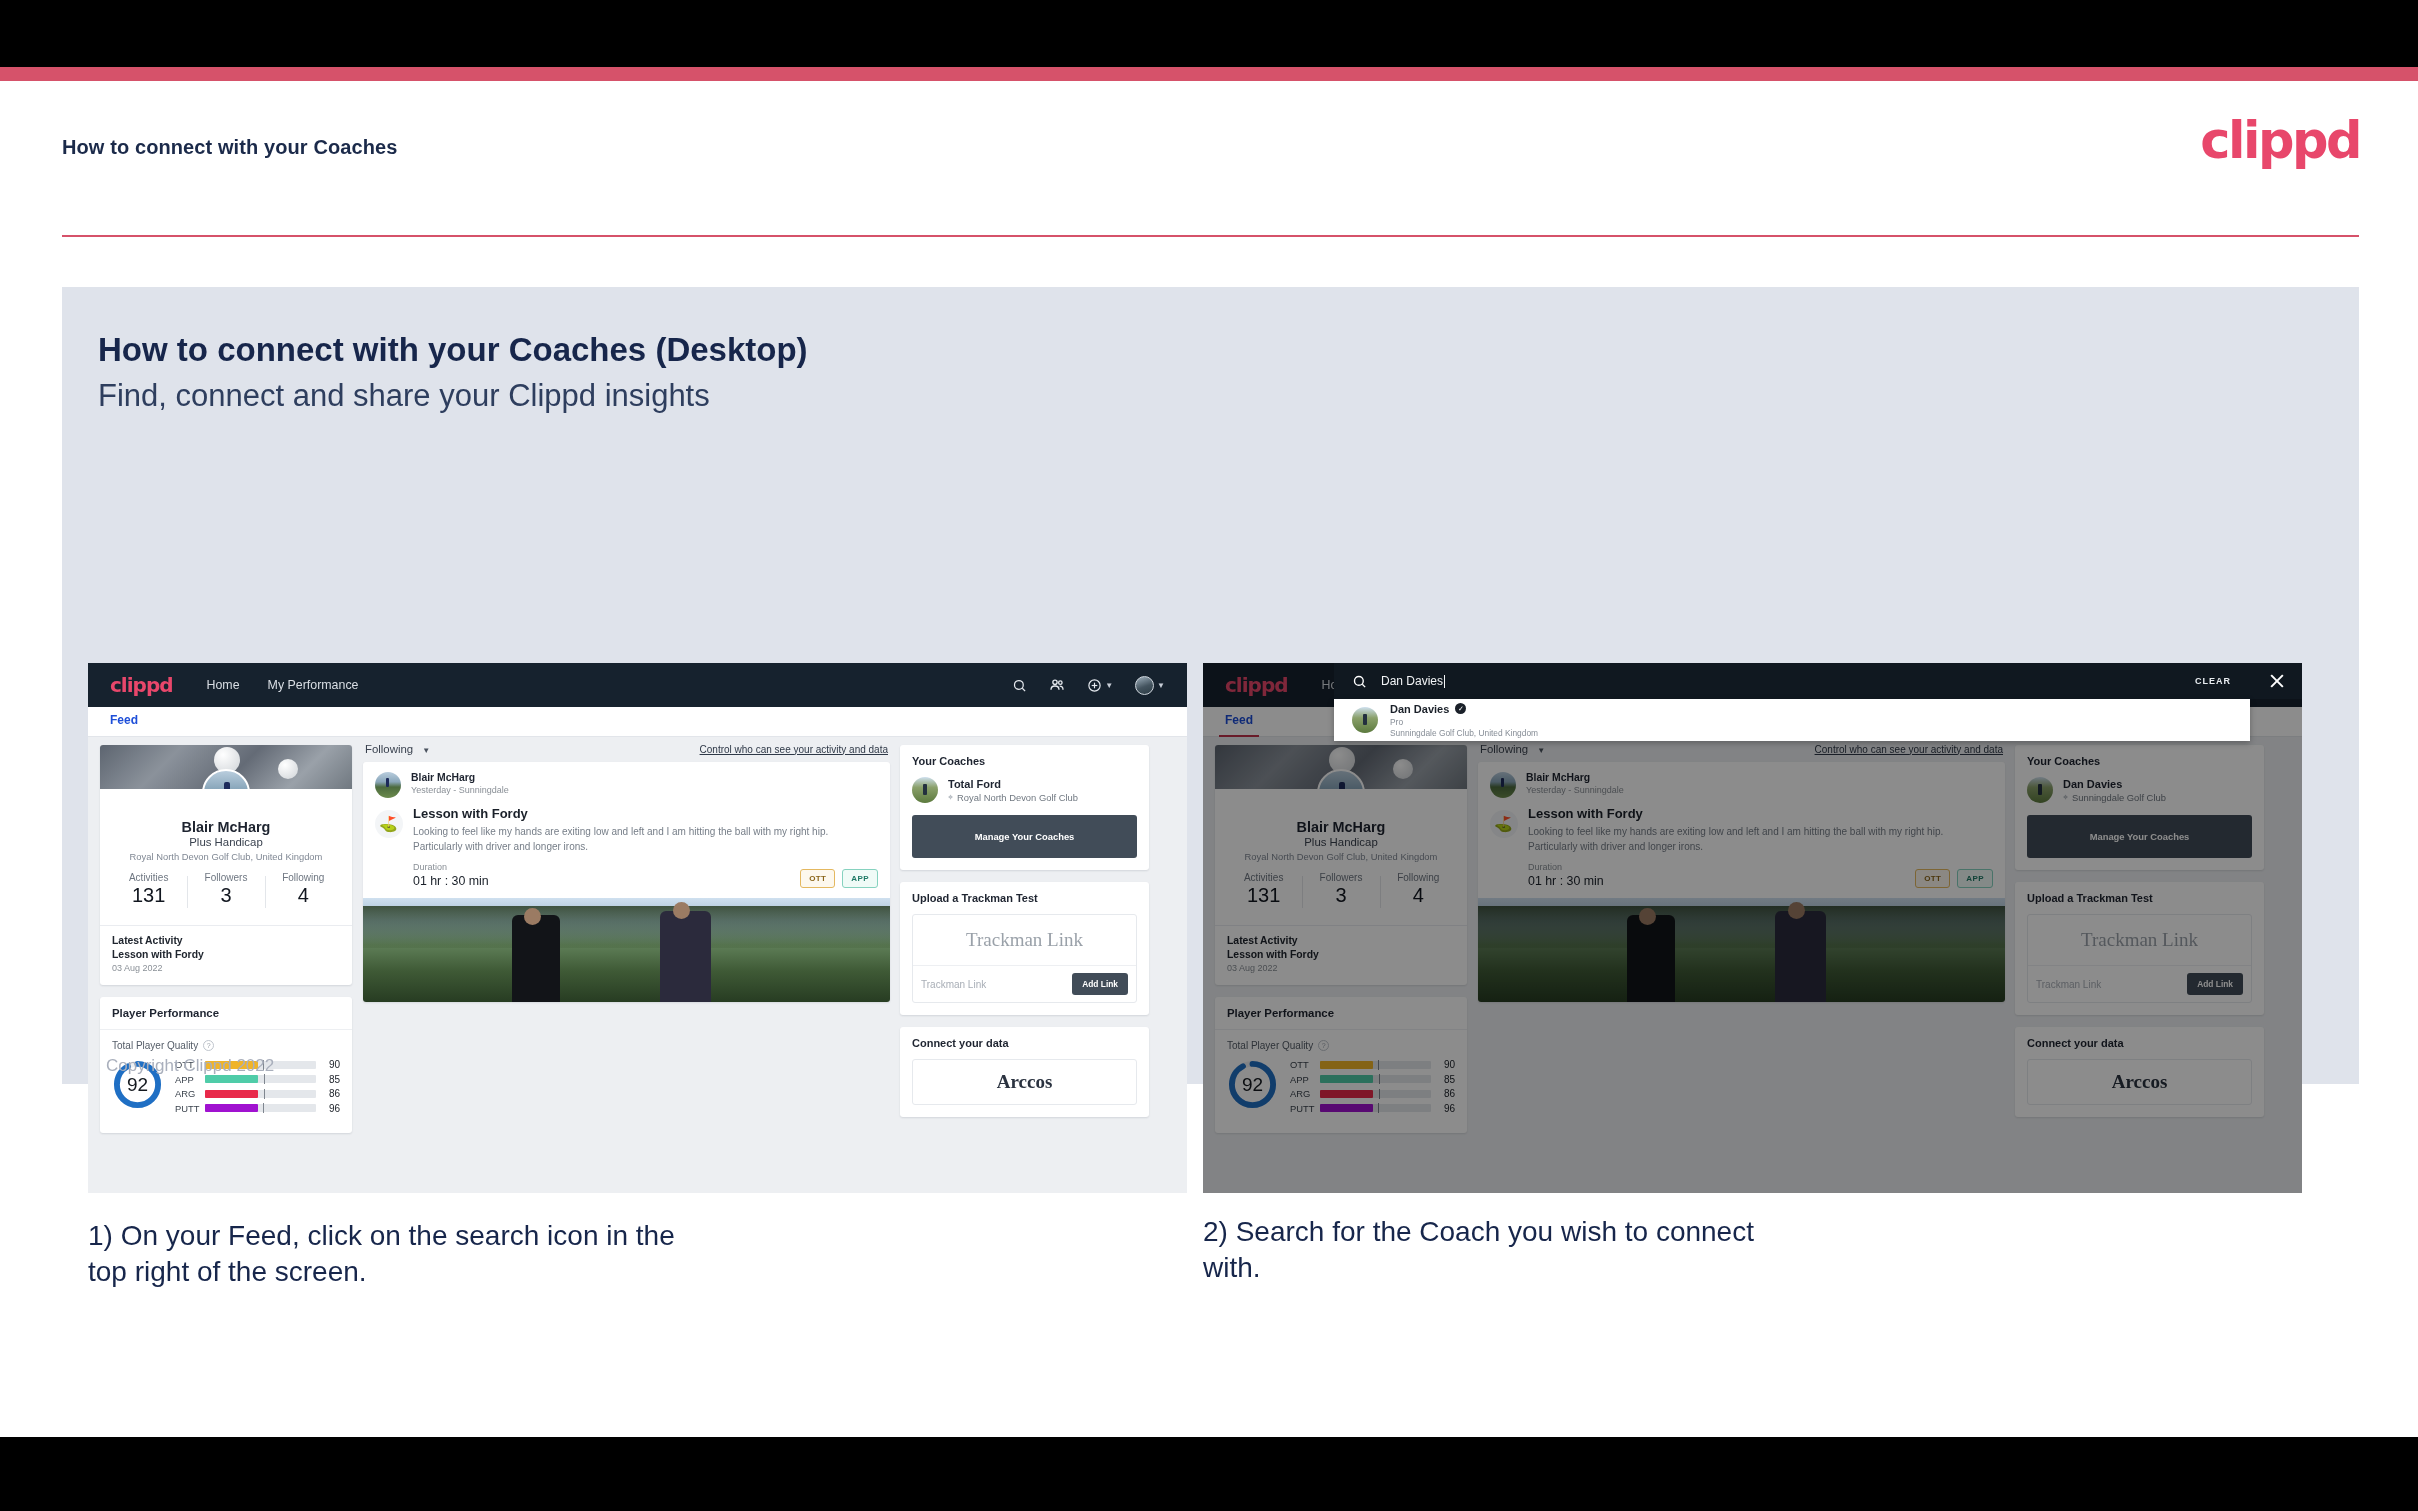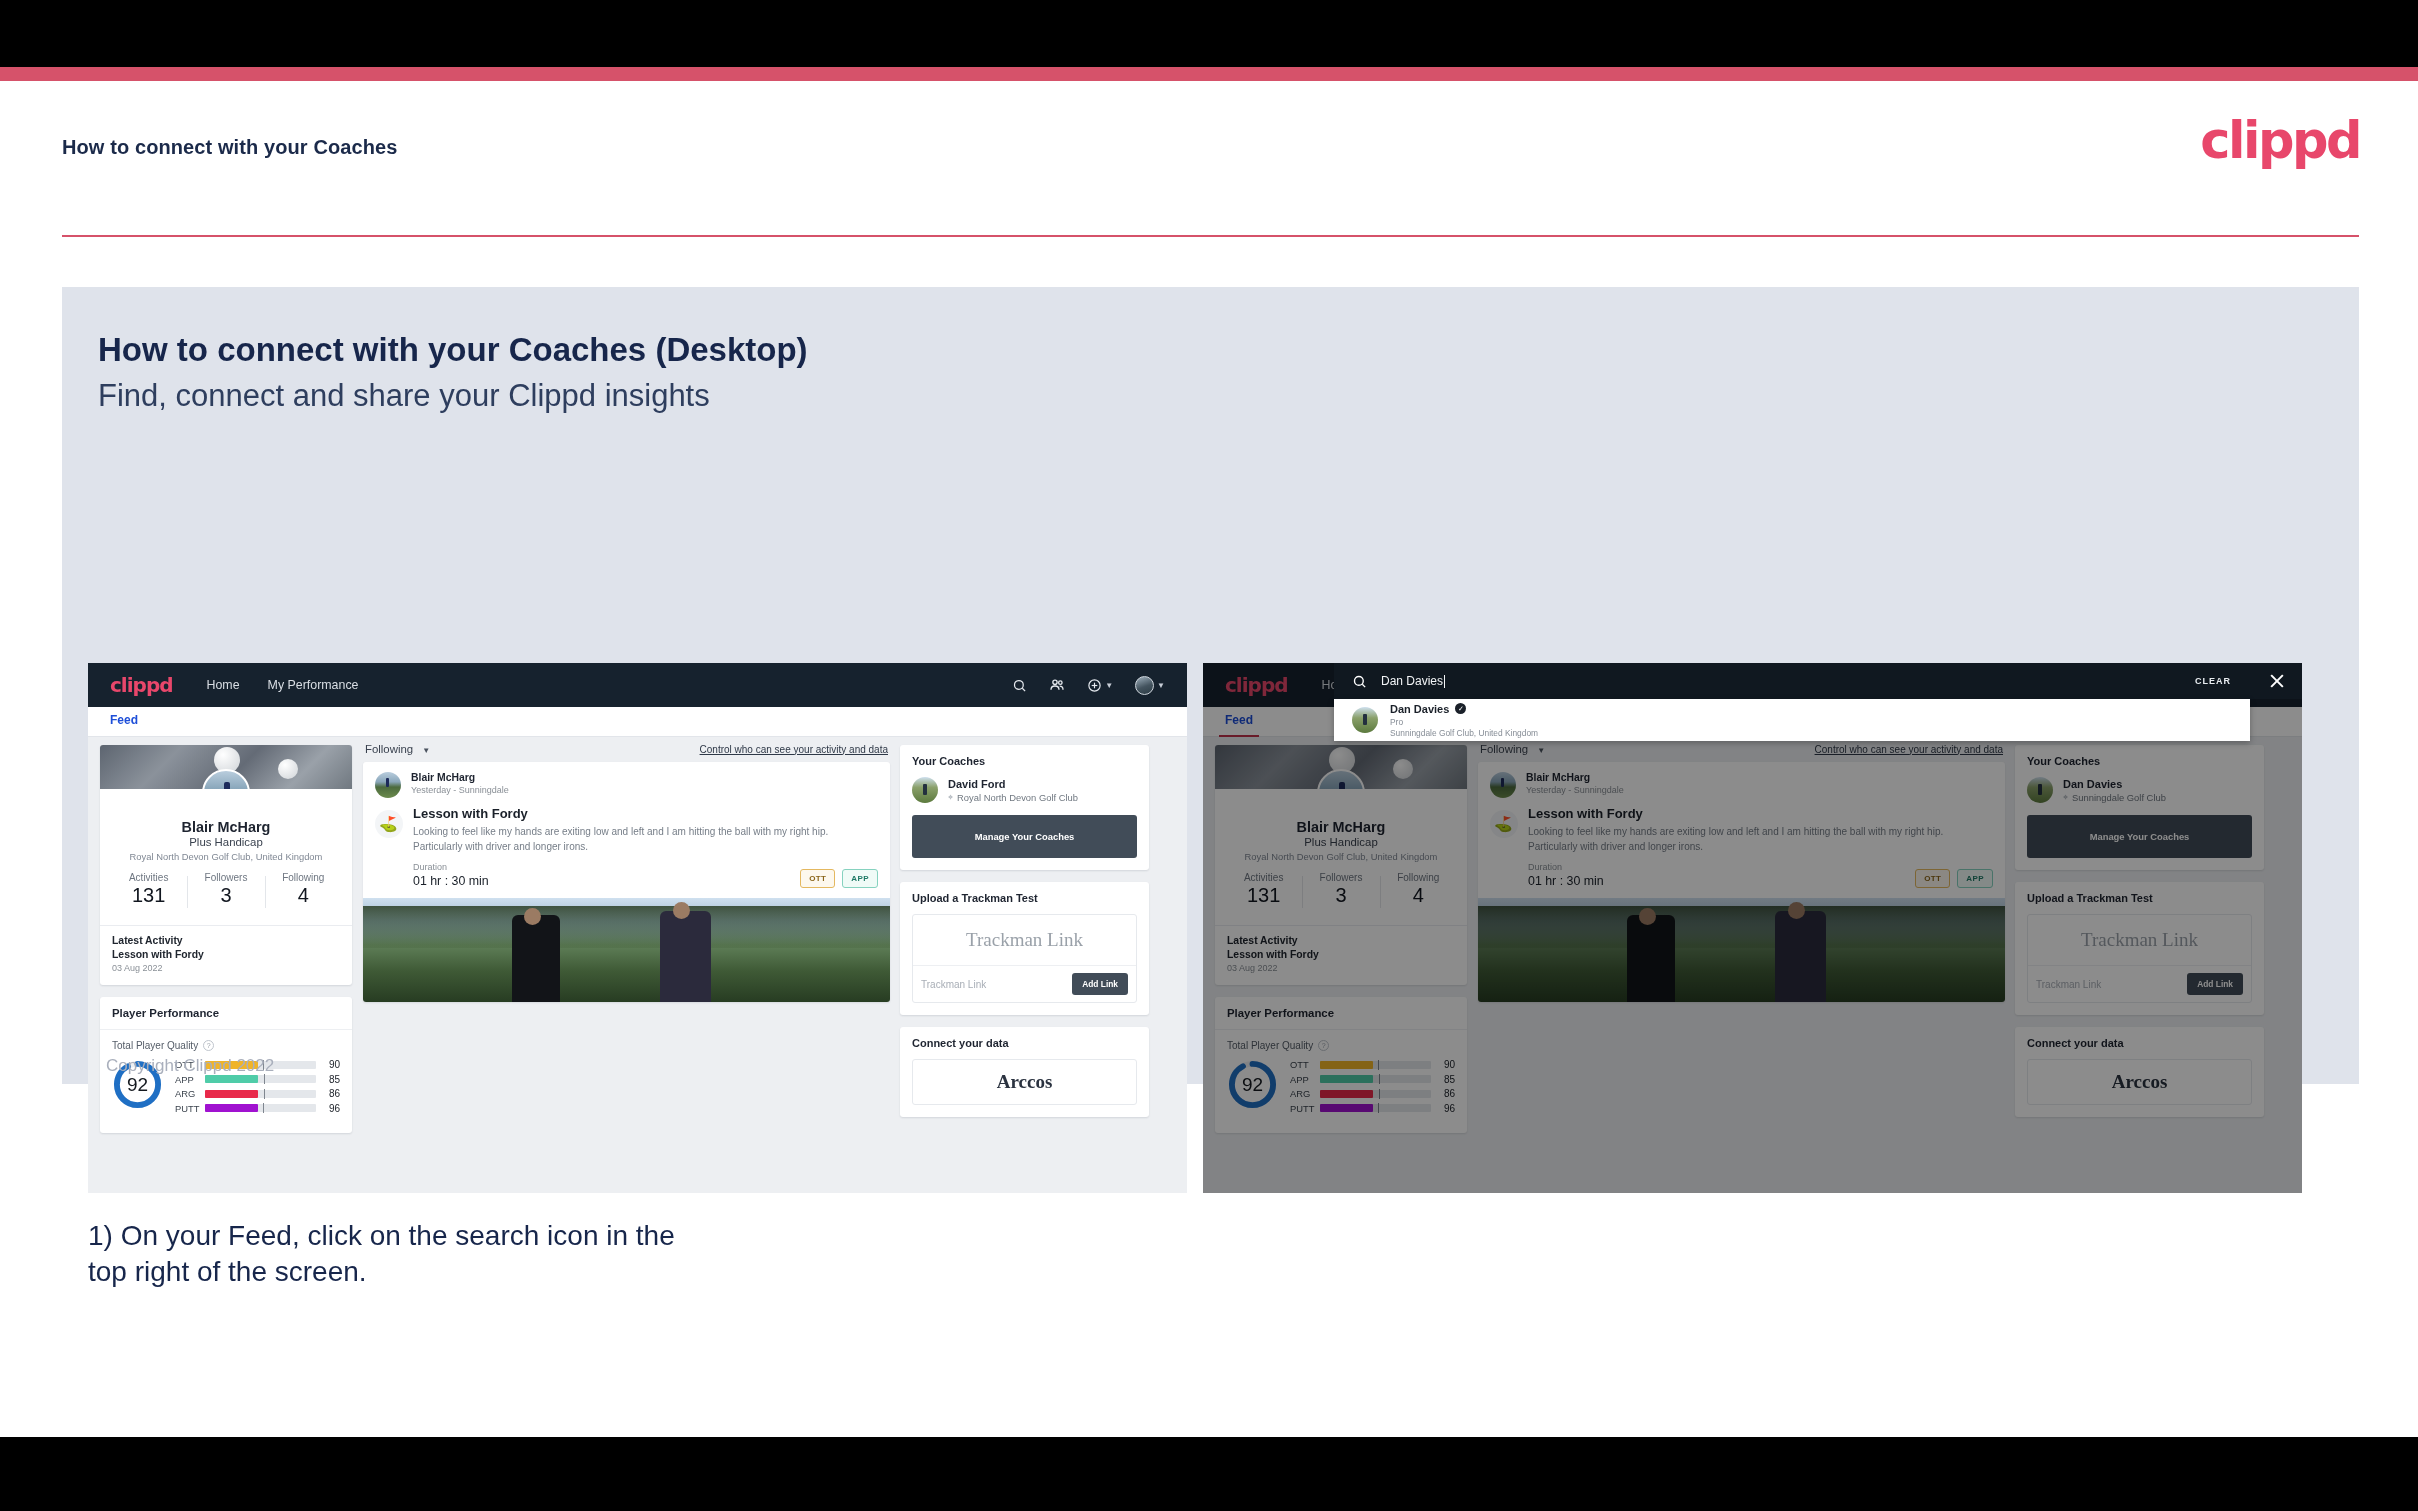--- a/index.html
+++ b/index.html
@@ -479,21 +479,21 @@
             </div>
           </div>
 
           <div class="col-right">
             <div class="card">
               <div class="rc">
                 <div class="rc-title">Your Coaches</div>
                 <div class="coach-row">
                   <span class="coach-av"></span>
                   <span class="coach-info">
-                    <div class="coach-name">David Ford</div>
+                    <div class="coach-name">Total Ford</div>
                     <div class="coach-club">
                       <span class="pin">⌖</span>
                       <span>Royal North Devon Golf Club</span>
                     </div>
                   </span>
                 </div>
                 <span class="btn-dark">Manage Your Coaches</span>
               </div>
             </div>
 
@@ -741,17 +741,18 @@
               <span class="verified">✓</span>
             </span>
             <div class="sd-role">Pro</div>
             <div class="sd-club">Sunningdale Golf Club, United Kingdom</div>
           </span>
         </div>
 
       </div>
     </div>
 
+    <div class="caption caption-2">2) Search for the Coach you wish to connect with.</div>
 
     <div class="copyright">Copyright Clippd 2022</div>
   </div>
 </div>
 
 
 </body></html>

